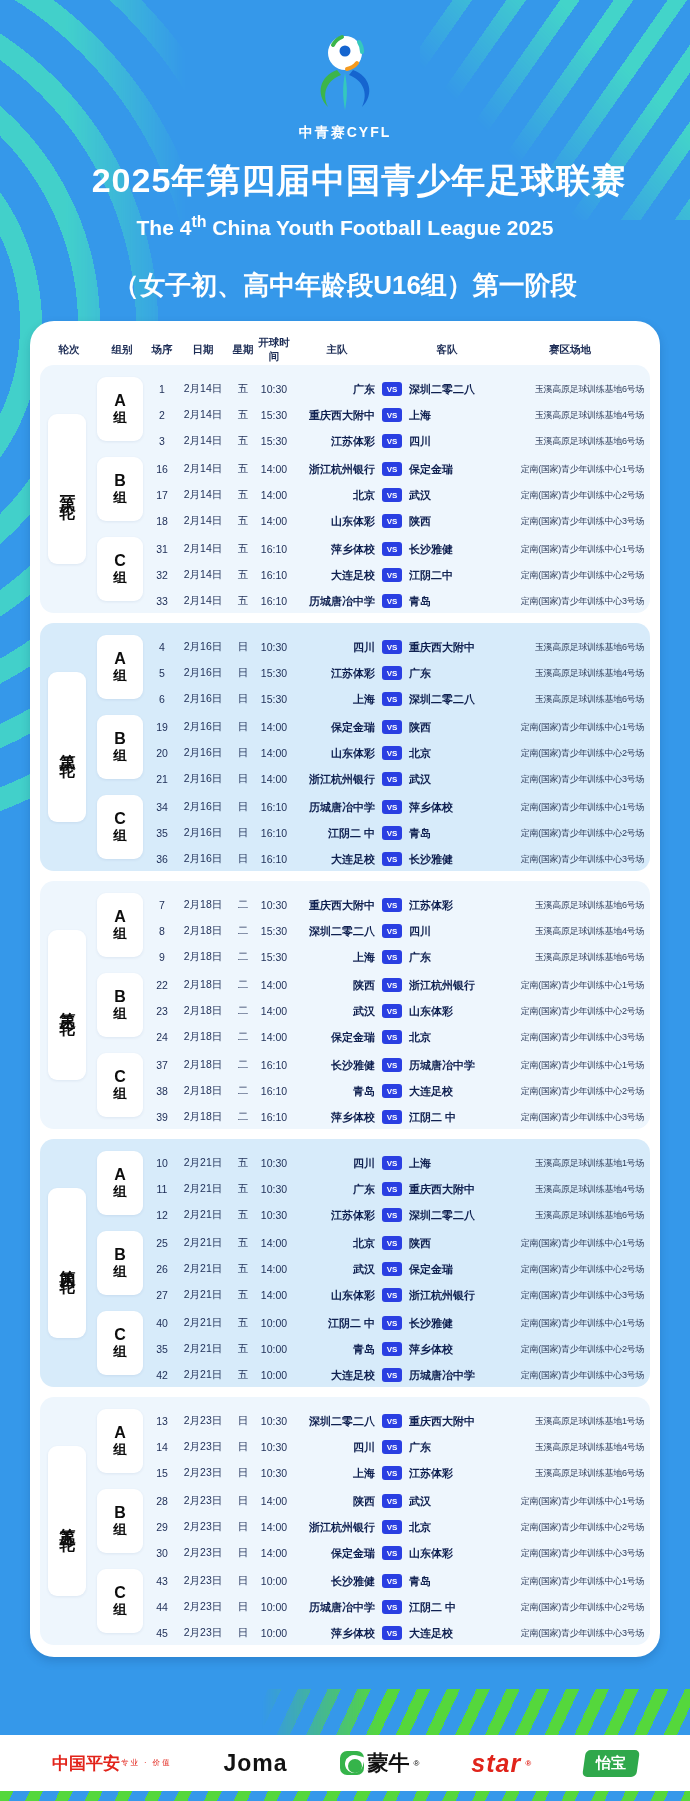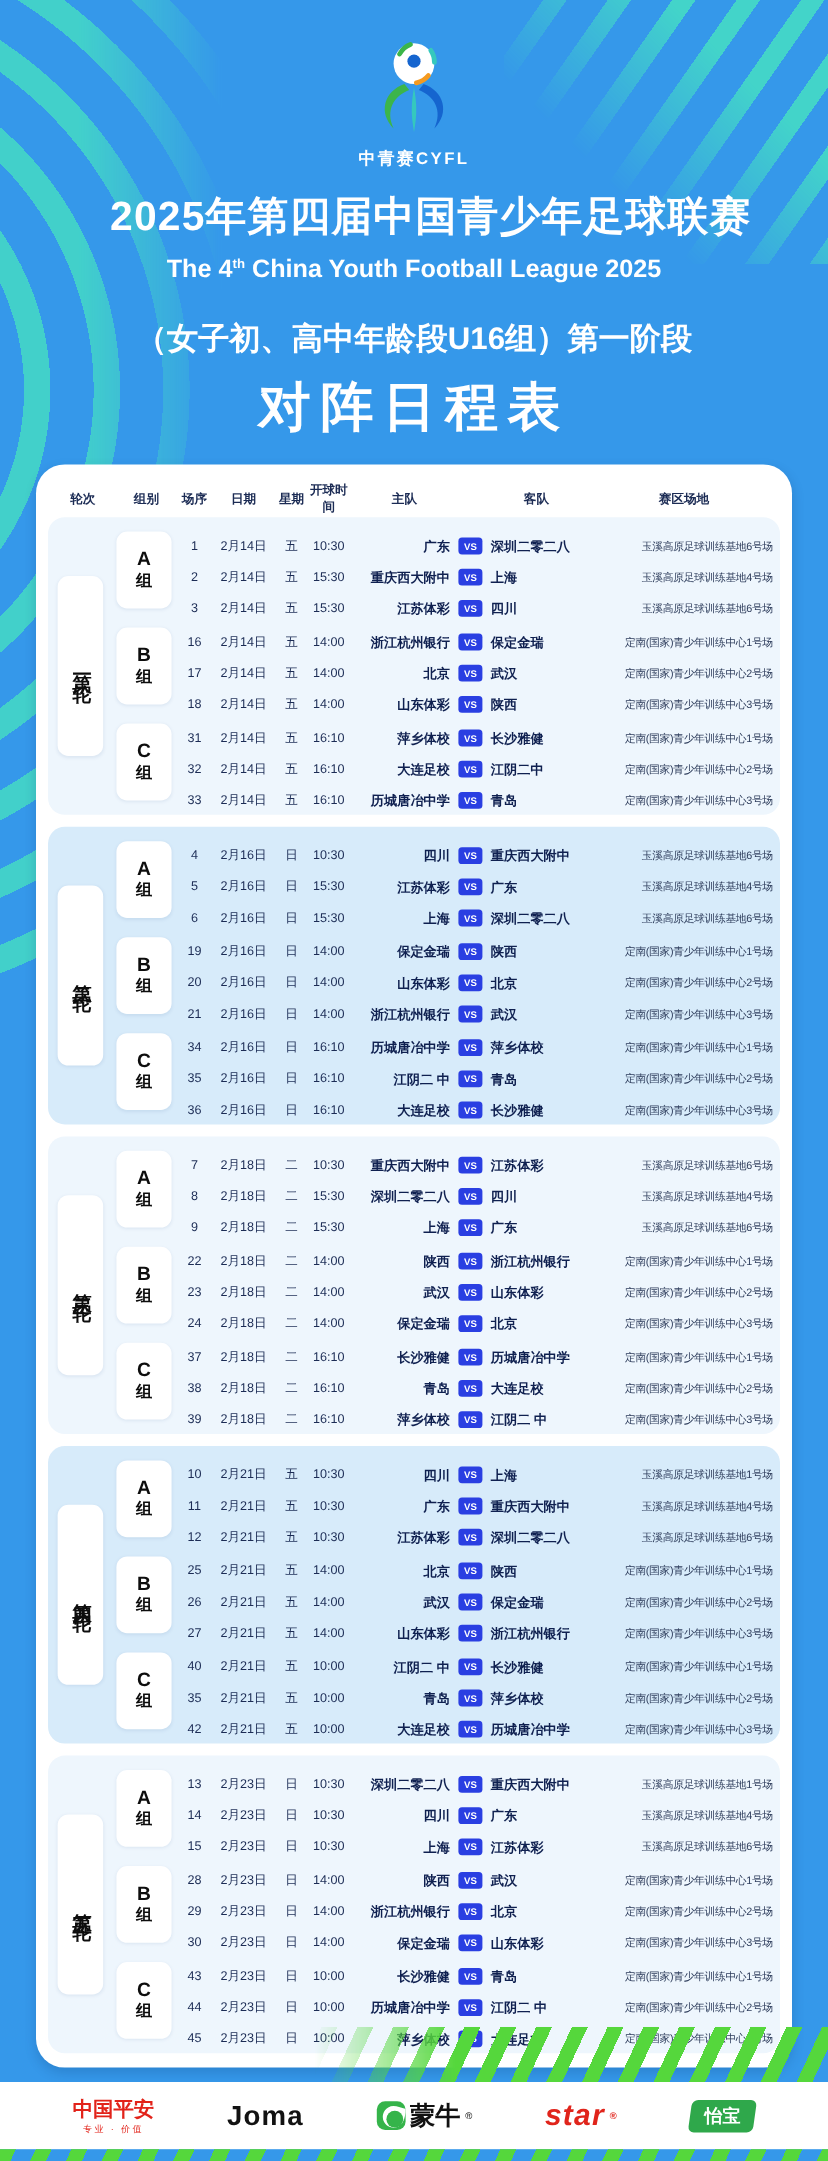--- a/index.html
+++ b/index.html
@@ -15,21 +15,21 @@
     background:repeating-linear-gradient(125deg,#43d4c9 0 16px,transparent 16px 44px);
     -webkit-mask:linear-gradient(225deg,#000 0 35%,transparent 72%);
     mask:linear-gradient(225deg,#000 0 35%,transparent 72%);}
 
   
   .hero{position:relative;text-align:center;padding-top:30px;color:#fff;}
   .crest{display:block;margin:0 auto;}
   .logo-text{margin-top:2px;font-size:14px;font-weight:800;letter-spacing:2px;color:#fff;}
   .title{margin-top:16px;font-size:34px;font-weight:800;letter-spacing:1px;padding-left:28px;}
   .subtitle{margin-top:9px;font-size:21px;font-weight:600;}
-  .subtitle sup{font-size:11px;}
+  .subtitle sup{font-size:16px;}
   .stage{margin-top:28px;font-size:26px;font-weight:800;}
   .schedule-title{margin-top:10px;font-size:44px;font-weight:800;letter-spacing:8px;}
 
   
   .card{position:relative;margin:18px 30px 0;background:#ffffff;border-radius:24px;
     padding:14px 10px 12px;box-shadow:0 4px 10px rgba(0,40,90,.18);}
   .thead{display:grid;grid-template-columns:50px 56px 24px 58px 22px 40px 86px 24px 86px 1fr;
     align-items:center;height:30px;padding-left:4px;font-size:10.5px;font-weight:800;color:#1b2b54;}
   .thead .h{text-align:center;}
   .round{display:flex;align-items:stretch;border-radius:14px;padding:5px 4px;margin-bottom:10px;}
@@ -63,21 +63,21 @@
   
   .footer{position:absolute;left:0;right:0;bottom:0;height:112px;}
   .stripes-band-top{height:46px;
     background:repeating-linear-gradient(115deg,#55d73c 0 12px,transparent 12px 27px);
     -webkit-mask:linear-gradient(90deg,transparent 0 38%,#000 55%);
     mask:linear-gradient(90deg,transparent 0 38%,#000 55%);}
   .sponsor-bar{height:56px;background:#fff;display:flex;align-items:center;justify-content:space-evenly;}
   .stripes-band-bottom{height:10px;
     background:repeating-linear-gradient(115deg,#55d73c 0 12px,transparent 12px 27px);}
   .sp{display:flex;align-items:center;gap:4px;}
-  .pingan{flex-direction:column;gap:1px;}
+  .pingan{gap:1px;}
   .pingan .main{color:#e2231a;font-size:17px;font-weight:800;}
   .pingan .tag{color:#e2231a;font-size:7.5px;letter-spacing:2px;}
   .joma{color:#121212;font-size:23px;font-weight:800;letter-spacing:1px;align-items:flex-end;}
   .mengniu-icon{width:24px;height:24px;background:#35b44a;border-radius:7px;position:relative;overflow:hidden;}
   .mengniu-icon::after{content:"";position:absolute;left:5px;top:4px;width:18px;height:18px;background:#fff;
     border-radius:50% 0 50% 50%;transform:rotate(15deg);}
   .mengniu-icon::before{content:"";position:absolute;right:2px;bottom:2px;width:14px;height:14px;background:#35b44a;
     border-radius:50%;z-index:1;}
   .mengniu-text{color:#111;font-size:21px;font-weight:800;}
   .star{color:#e0241b;font-size:25px;font-weight:800;font-style:italic;letter-spacing:1px;}
@@ -100,21 +100,20 @@
       <path d="M55 33 a17 17 0 0 1 -10 6" stroke="#f59a1f" stroke-width="4" fill="none" stroke-linecap="round"></path>
       <path d="M57 12 a17 17 0 0 1 3 10" stroke="#35c8bd" stroke-width="4" fill="none" stroke-linecap="round"></path>
       <path d="M35 40 C18 46 13 64 26 77 C19 62 26 50 39 45 Z" fill="#3cb54a"></path>
       <path d="M51 40 C68 46 73 64 60 77 C67 62 60 50 47 45 Z" fill="#1565cf"></path>
       <path d="M43 43 C40.5 57 40.5 66 43 80 C45.5 66 45.5 57 43 43 Z" fill="#35c8bd"></path>
     </svg>
     <div class="logo-text">中青赛CYFL</div>
     <div class="title">2025年第四届中国青少年足球联赛</div>
     <div class="subtitle"><span>The 4</span><sup>th</sup><span> China Youth Football League 2025</span></div>
     <div class="stage">（女子初、高中年龄段U16组）第一阶段</div>
-    <div class="schedule-title">对阵日程表</div>
   </div>
 
   <div class="card">
     <div class="thead">
       <div class="h">轮次</div>
       <div class="h">组别</div>
       <div class="h">场序</div>
       <div class="h">日期</div>
       <div class="h">星期</div>
       <div class="h">开球时间</div>

